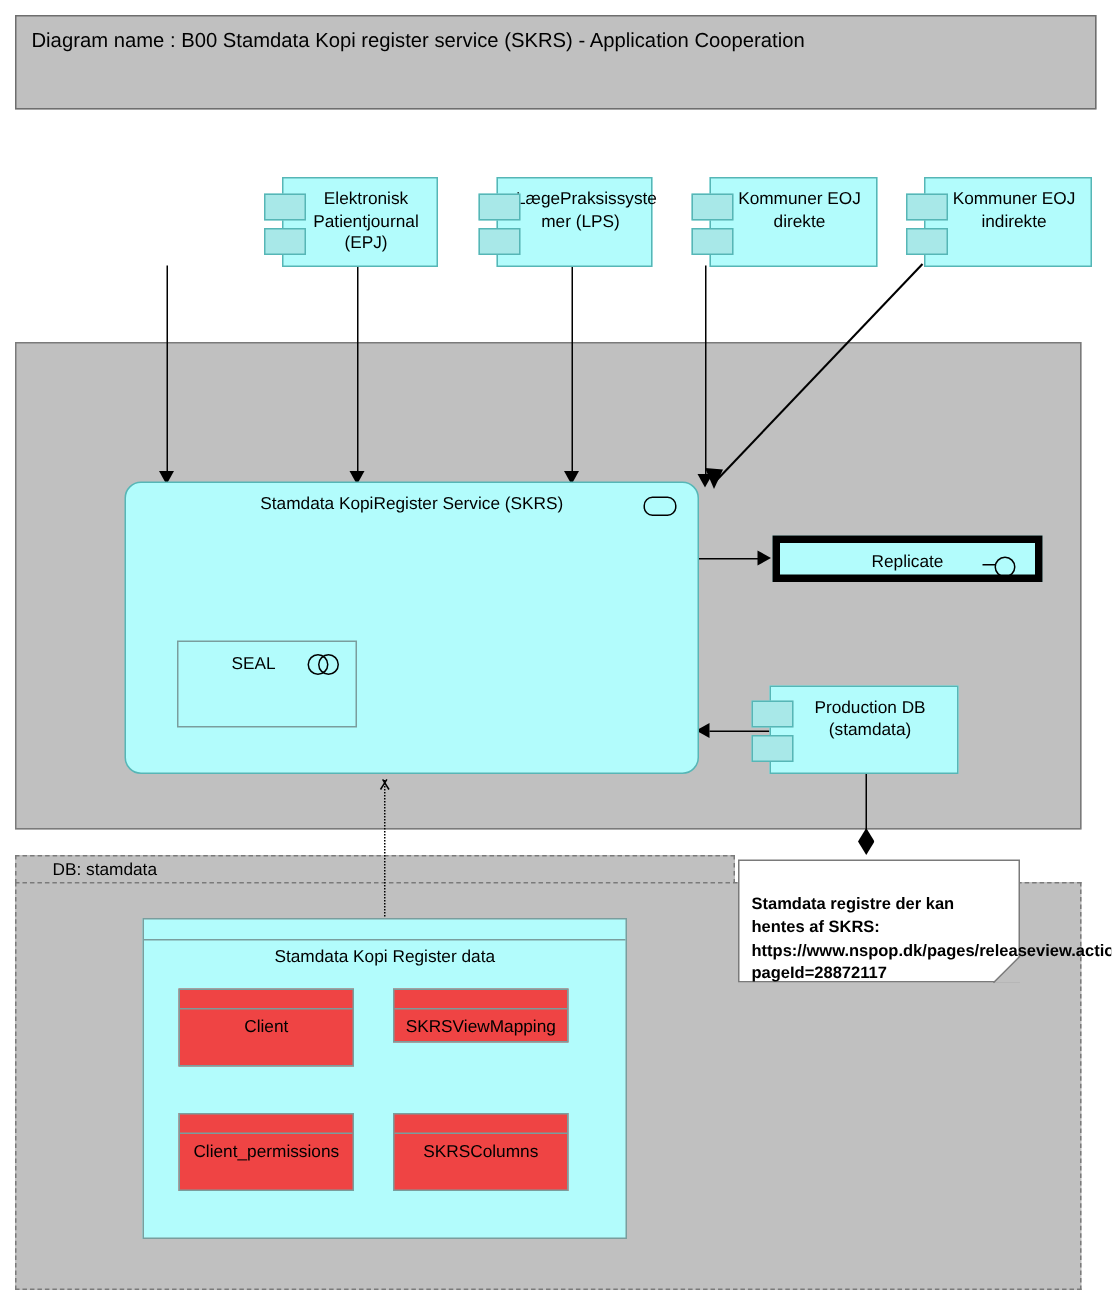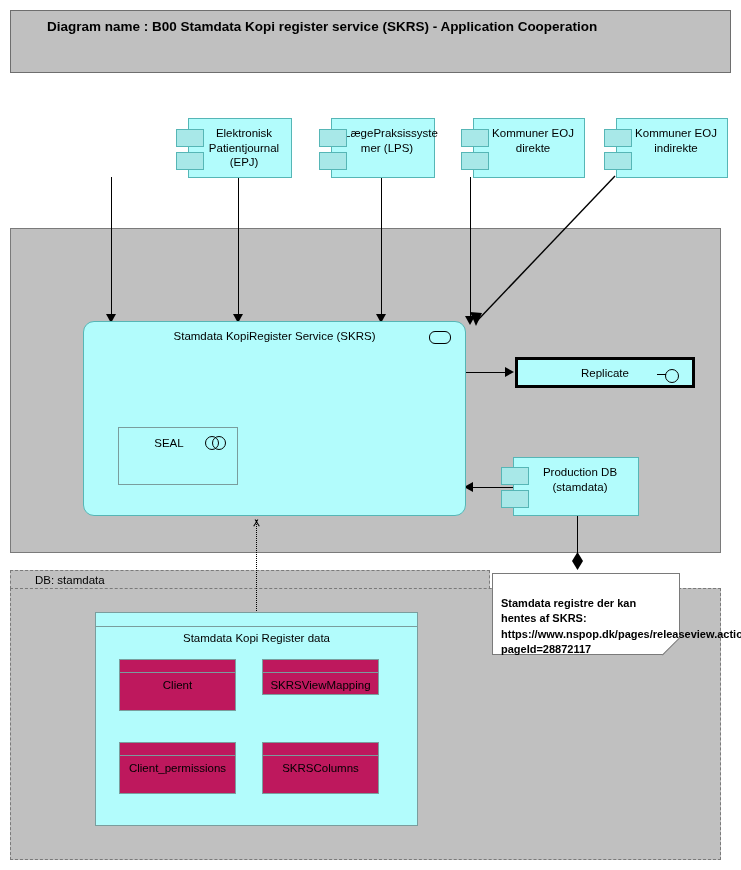--- a/index.html
+++ b/index.html
@@ -24,25 +24,24 @@
   
   .title-box {
     left: 10px; top: 10px;
     width: 721px; height: 63px;
     background: #c0c0c0;
     border: 1px solid #6e6e6e;
     padding: 6px 10px 0 10px;
   }
   .title-line {
     font-size: 13.5px;
-    font-weight: bold;
+    font-weight: normal;
     color: #000;
     line-height: 20px;
     white-space: pre;
-    margin-left: 26px;
   }
 
   
   .group {
     background: #c0c0c0;
     border: 1px solid #7a7a7a;
   }
   .group-dashed {
     background: #c0c0c0;
     border: 1px dashed #7a7a7a;
@@ -119,21 +118,21 @@
   }
   .plain-title {
     position: absolute;
     left: 0; right: 0; top: 9px;
     text-align: center;
     font-size: 11.5px;
   }
 
   .iface-box {
     background: #b2fcfc;
-    border: 3px solid #000000;
+    border: 5px solid #000000;
     font-size: 11.5px;
     color: #000;
   }
   .lollipop-stem {
     position: absolute;
     height: 1.4px; width: 9px;
     background: #000;
   }
   .lollipop-ball {
     position: absolute;
@@ -150,21 +149,21 @@
     width: 14px; height: 14px;
     border: 1.4px solid #000;
     border-radius: 50%;
     box-sizing: border-box;
   }
   .collab-icon i.c1 { left: 0; }
   .collab-icon i.c2 { left: 7px; }
 
   
   .data-object {
-    background: #be185d;
+    background: #ef4444;
     border: 1px solid #7a9d9d;
   }
   .data-object .hdr {
     position: absolute;
     left: 0; right: 0; top: 0;
     height: 12px;
     border-bottom: 1px solid #7a9d9d;
   }
   .data-object .lbl {
     position: absolute;

